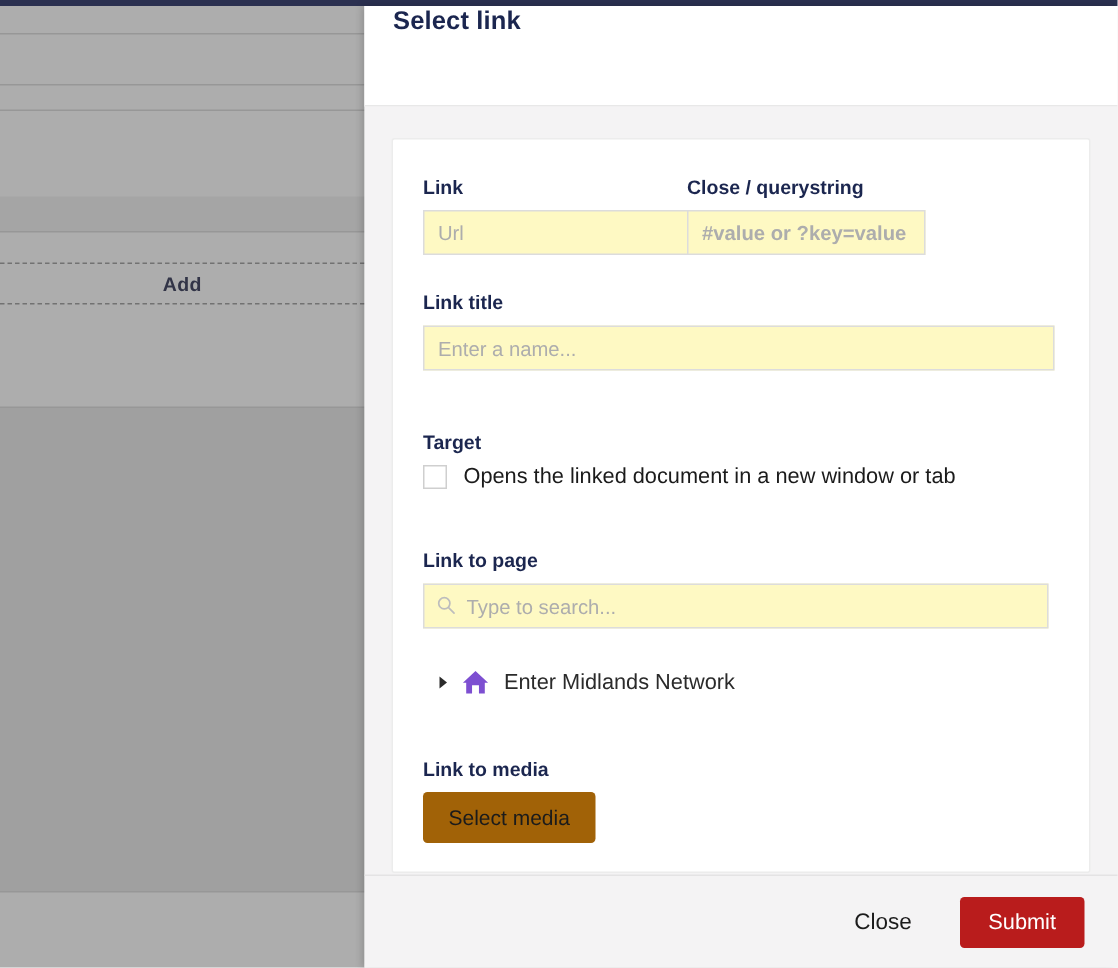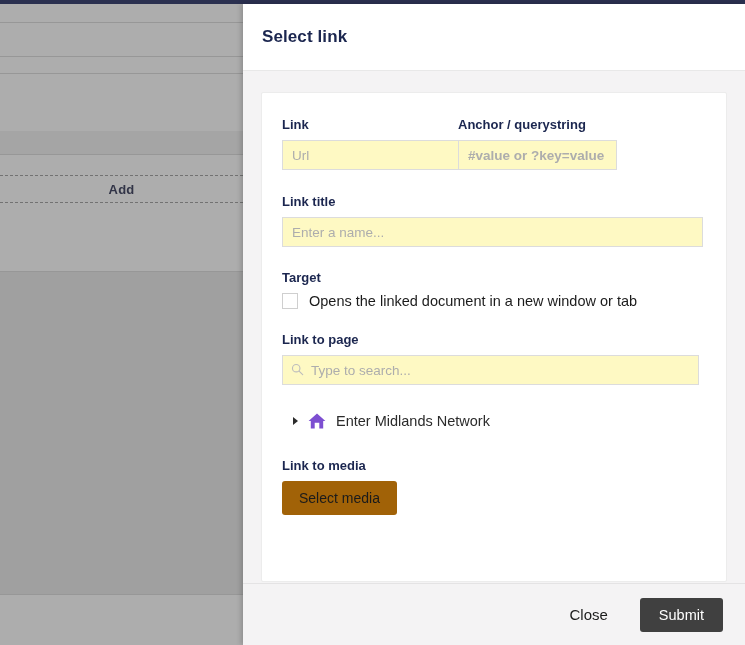--- a/index.html
+++ b/index.html
@@ -57,21 +57,21 @@
     left: 243px; top: 4px;
     width: 502px; height: 641px;
     background: #f4f3f4;
     display: flex; flex-direction: column;
     box-shadow: -2px 0 5px rgba(0,0,0,0.18);
   }
   .dlg-header {
     background: #ffffff;
     height: 67px;
     border-bottom: 1px solid #e8e8e8;
-    display: flex; align-items: center;
+    display: flex; align-items: flex-start;
     padding: 0 0 0 19px;
     flex: 0 0 auto;
   }
   .dlg-title {
     font-size: 17px;
     font-weight: bold;
     color: #1b264f;
     letter-spacing: .1px;
   }
   .dlg-body {
@@ -114,21 +114,21 @@
     border: 1px solid #dcdcdc;
     background: #fef9c3;
     height: 30px;
     padding: 0 9px;
     outline: none;
   }
   input.txt::placeholder { color: #adadad; }
   #link-url { width: 176px; border-right: none; }
   #link-anchor { width: 159px; font-weight: bold; }
   #link-title { width: 421px; }
-  .field-block { margin-bottom: 23px; }
+  .field-block { margin-bottom: 40px; }
 
   .check-row { display: flex; align-items: flex-start; gap: 11px; }
   .checkbox {
     width: 16px; height: 16px;
     border: 1px solid #cfcfcf;
     background: #fff;
     flex: 0 0 auto;
   }
   .check-text { font-size: 14.5px; color: #1b1b1b; }
 
@@ -173,21 +173,21 @@
     font-size: 15px;
     color: #1b1b1b;
     background: none; border: none;
     cursor: pointer;
     padding: 4px 2px;
   }
   .btn-submit {
     font-family: "Liberation Sans", sans-serif;
     font-size: 14.5px;
     color: #ffffff;
-    background: #404040;
+    background: #b91c1c;
     border: none;
     border-radius: 3px;
     padding: 9px 19px;
     cursor: pointer;
   }
   .mt-media { margin-top: 27px; }
 </style>
 </head>
 <body>
 
@@ -215,21 +215,21 @@
 
   <div class="dlg-header">
     <div class="dlg-title">Select link</div>
   </div>
 
   <div class="dlg-body">
     <div class="card">
 
       <div class="row-labels">
         <label class="fld-label">Link</label>
-        <label class="fld-label">Anchor / querystring</label>
+        <label class="fld-label">Close / querystring</label>
       </div>
       <div class="input-pair">
         <input id="link-url" class="txt" type="text" placeholder="Url" style="">
         <input id="link-anchor" class="txt" type="text" placeholder="#value or ?key=value" style="">
       </div>
 
       <div class="field-block">
         <label class="fld-label">Link title</label>
         <input id="link-title" class="txt" type="text" placeholder="Enter a name..." style="">
       </div>

